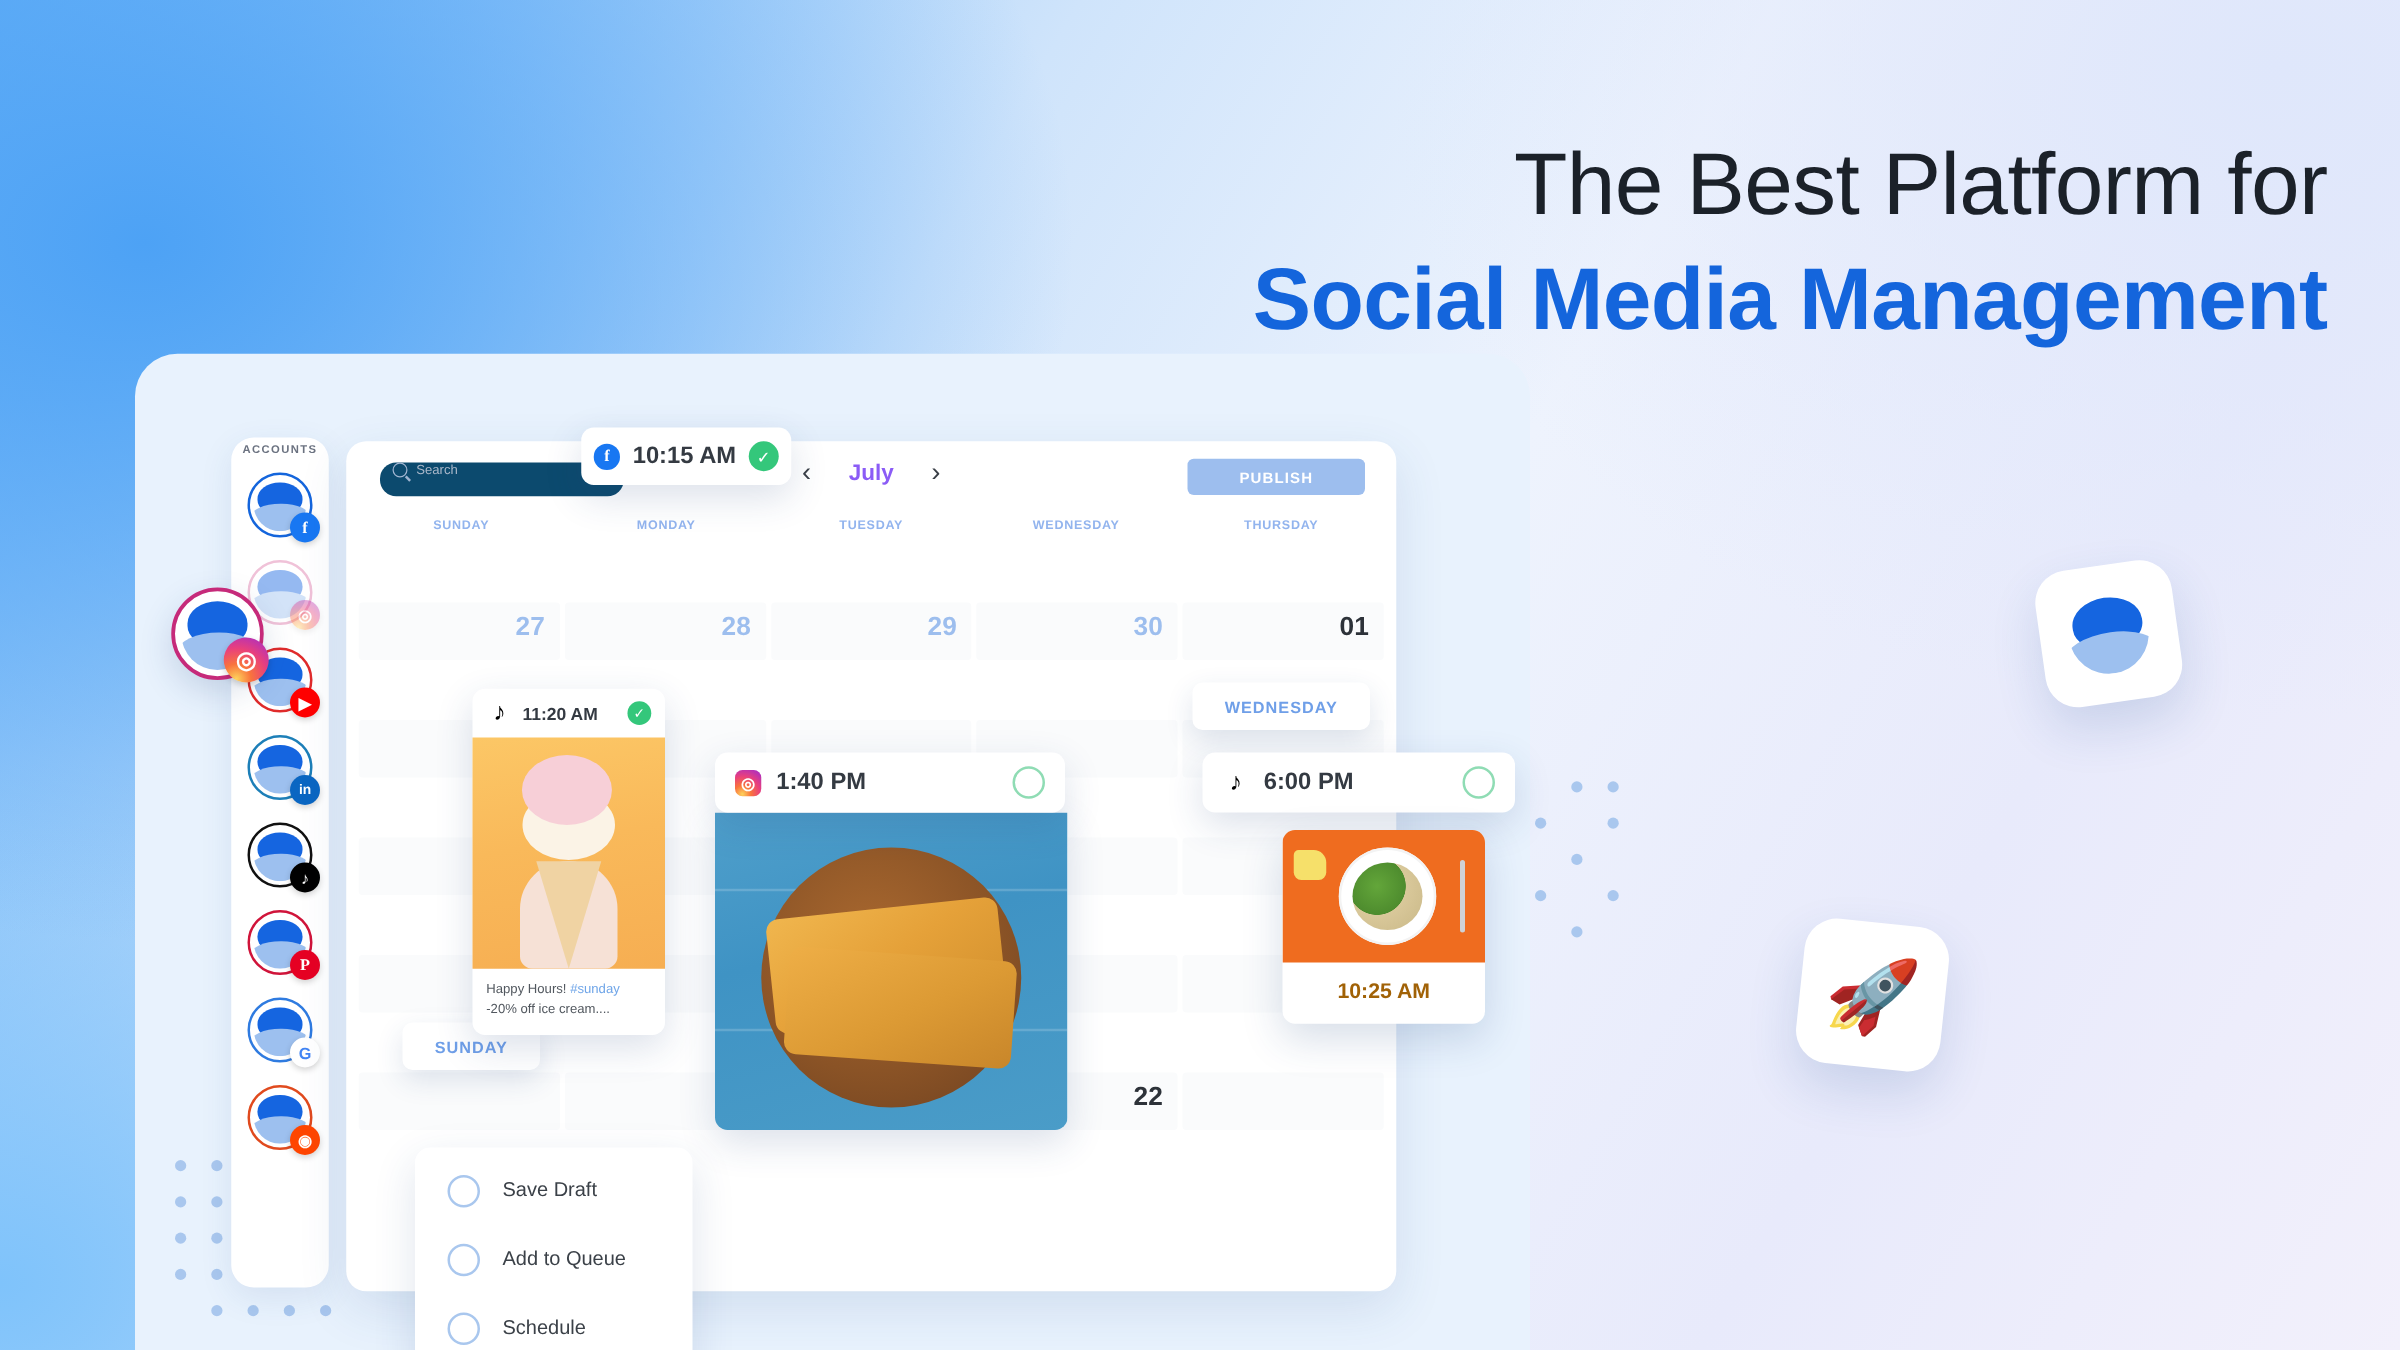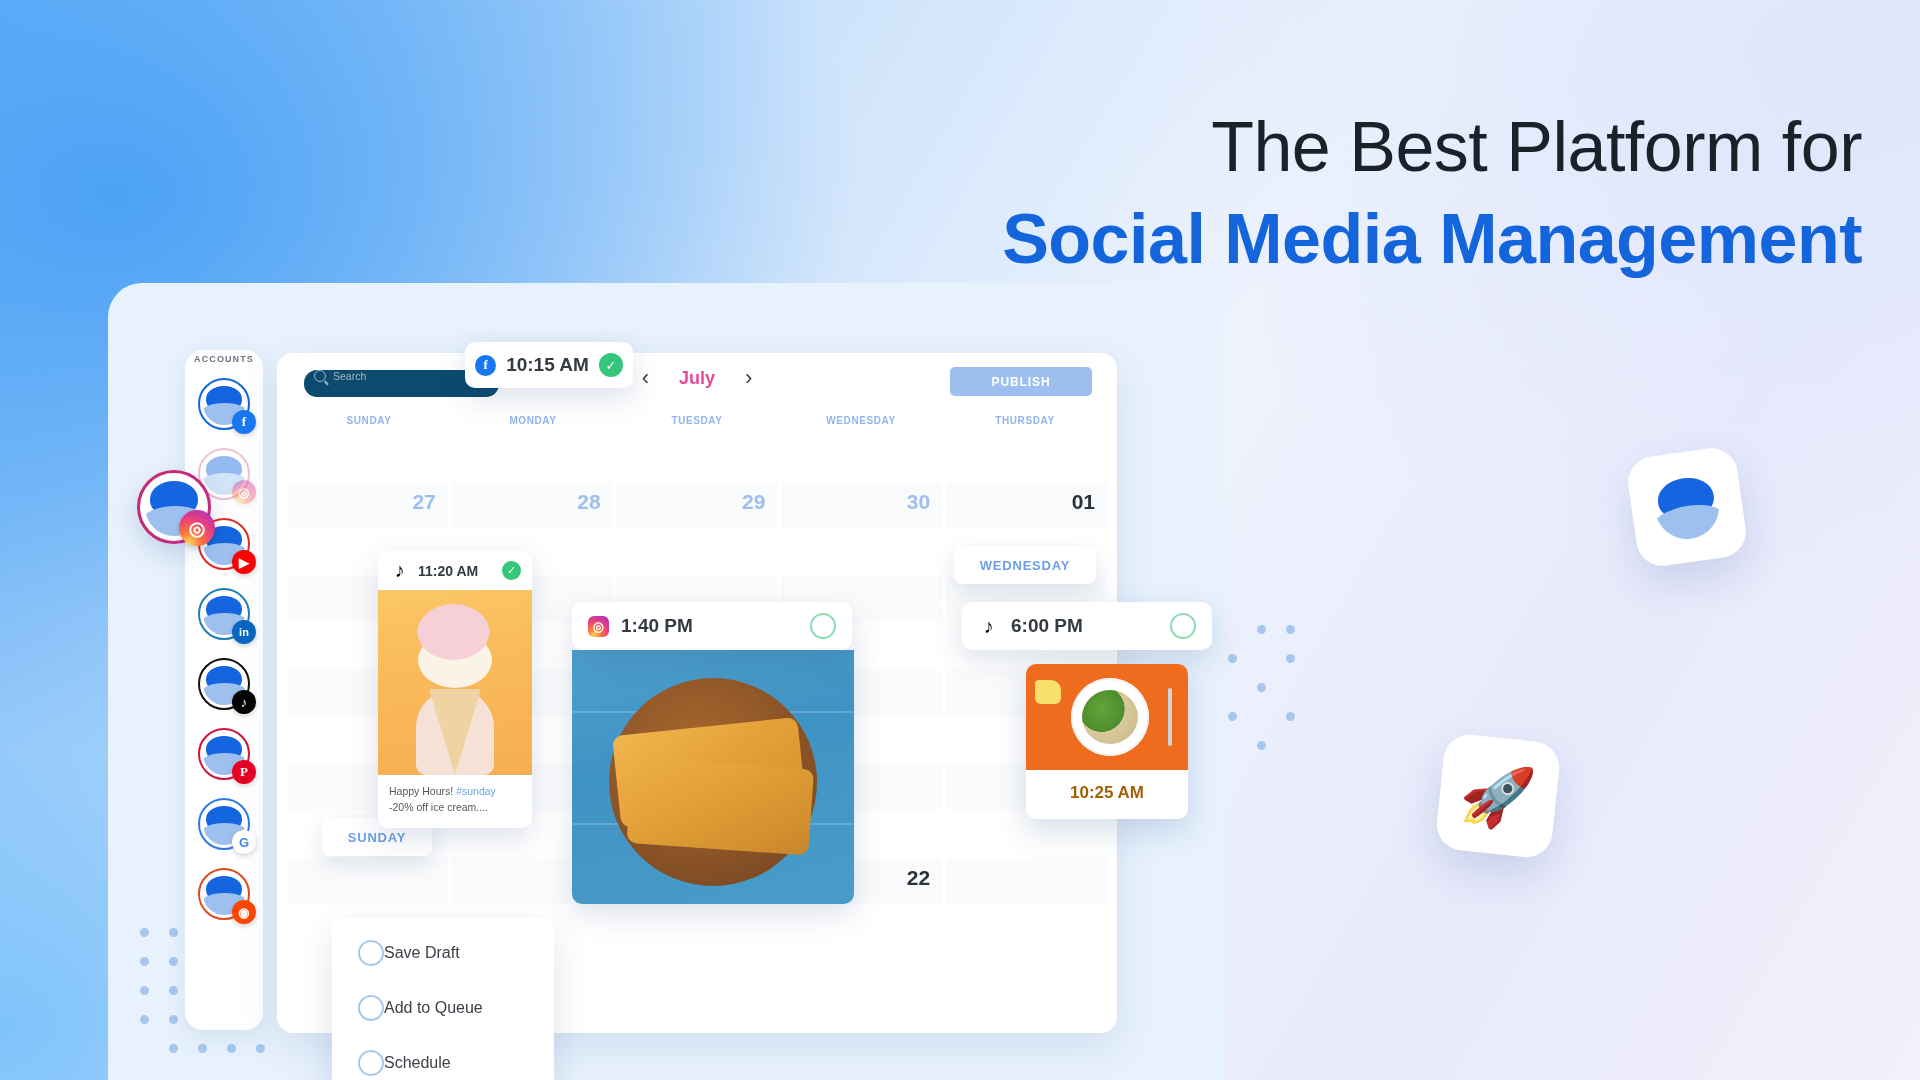--- a/index.html
+++ b/index.html
@@ -100,21 +100,21 @@
   .search .mag::after {
     content: ""; position: absolute; right: -4px; bottom: -3px; width: 5px; height: 1.6px;
     background: #9fb4d0; transform: rotate(45deg);
   }
   .search span { font-size: 10.5px; color: #a9b7c9; }
   .monthnav {
     position: absolute; left: 50%; transform: translateX(-50%); top: 14px;
     display: flex; align-items: center; gap: 30px;
   }
   .chev { font-size: 22px; color: #3a3f47; line-height: 1; cursor: pointer; font-weight: 300; }
-  .month { font-size: 18px; font-weight: 700; color: #ec4899; }
+  .month { font-size: 18px; font-weight: 700; color: #8b5cf6; }
   .publish {
     position: absolute; right: 25px; top: 14px; width: 142px; height: 29px;
     background: #9dbeee; color: #ffffff; border: none; border-radius: 5px;
     font-size: 12px; font-weight: 700; letter-spacing: .9px; cursor: pointer;
   }
 
   .daynames { display: grid; grid-template-columns: repeat(5, 1fr); padding: 0 10px; }
   .daynames div {
     text-align: center; font-size: 10px; font-weight: 700; letter-spacing: .6px; color: #92b4ee;
     padding-bottom: 12px;
@@ -198,21 +198,21 @@
   }
   .chip.sunday { left: 322px; top: 818px; width: 110px; height: 38px; }
   .chip.wednesday { left: 954px; top: 546px; width: 142px; height: 38px; color: #6f9fe8; }
 
   
   .actions {
     position: absolute; left: 332px; top: 918px; width: 222px; height: 180px;
     background: #fff; border-radius: 12px; box-shadow: 0 12px 34px rgba(35,70,125,.14);
     padding: 22px 0 0 26px; z-index: 6;
   }
-  .action { display: flex; align-items: center; margin-bottom: 29px; }
+  .action { display: flex; align-items: center; gap: 18px; margin-bottom: 29px; }
   .radio { width: 26px; height: 26px; border-radius: 50%; border: 2px solid #a9c7ee; flex: none; }
   .action span { font-size: 16px; color: #3b4148; }
 
   
   .tile {
     position: absolute; border-radius: 26px; background: #fff;
     box-shadow: 0 18px 40px rgba(40,80,150,.16);
     display: flex; align-items: center; justify-content: center;
   }
   .tile.logo { left: 1632px; top: 452px; width: 110px; height: 110px; transform: rotate(-8deg); }

